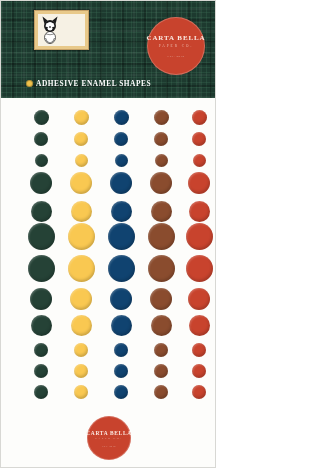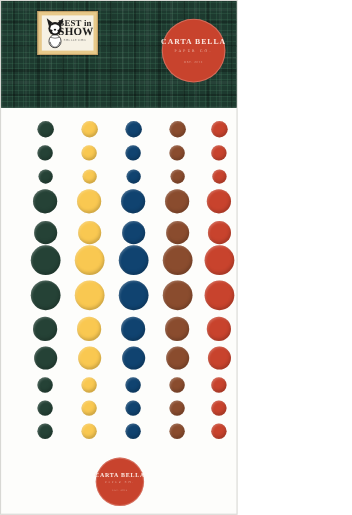--- a/index.html
+++ b/index.html
@@ -198,35 +198,34 @@
           <ellipse cx="20" cy="20" rx="12" ry="12" fill="#1b1b1b"></ellipse>
           <path d="M9 16 L5 1 L15 9 Z" fill="#1b1b1b"></path>
           <path d="M31 16 L35 1 L25 9 Z" fill="#1b1b1b"></path>
           <path d="M20 12 q-8 1 -9 9 q9 4 18 0 q-1 -8 -9 -9Z" fill="#ffffff"></path>
           <ellipse cx="20" cy="25" rx="5" ry="4" fill="#ffffff"></ellipse>
           <ellipse cx="20" cy="22" rx="2.2" ry="1.6" fill="#1b1b1b"></ellipse>
           <circle cx="14" cy="16" r="1.6" fill="#ffffff"></circle>
           <circle cx="26" cy="16" r="1.6" fill="#ffffff"></circle>
           <path d="M12 36 q8 3 16 0" stroke="#1b1b1b" stroke-width="1" fill="none"></path>
         </svg>
-        <div id="bis-text">
-          <div class="bis-l1">BEST in</div>
-          <div class="bis-l2">SHOW</div>
-          <div class="bis-l3">COLLECTION</div>
-        </div>
       </div>
     </div>
 
     <div id="seal-top">
       <div class="s1">CARTA BELLA</div>
       <div class="s2">PAPER CO.</div>
       <div class="s3">EST. 2012</div>
     </div>
 
 
+    <div id="subtitle-row">
+      <div id="sub-dot"></div>
+      <div id="subtitle">ADHESIVE ENAMEL SHAPES</div>
+    </div>
   </div>
 
   <div id="grid">
       <div class="dot" style="width: 15px; height: 15px; left: 32.5px; top: 11.5px; background: rgb(37, 66, 54);"></div>
       <div class="dot" style="width: 15px; height: 15px; left: 72.5px; top: 11.5px; background: rgb(249, 200, 81);"></div>
       <div class="dot" style="width: 15px; height: 15px; left: 112.5px; top: 11.5px; background: rgb(16, 67, 112);"></div>
       <div class="dot" style="width: 15px; height: 15px; left: 152.5px; top: 11.5px; background: rgb(138, 76, 46);"></div>
       <div class="dot" style="width: 15px; height: 15px; left: 190.5px; top: 11.5px; background: rgb(200, 67, 45);"></div>
       <div class="dot" style="width: 14px; height: 14px; left: 33px; top: 34px; background: rgb(37, 66, 54);"></div>
       <div class="dot" style="width: 14px; height: 14px; left: 73px; top: 34px; background: rgb(249, 200, 81);"></div>

